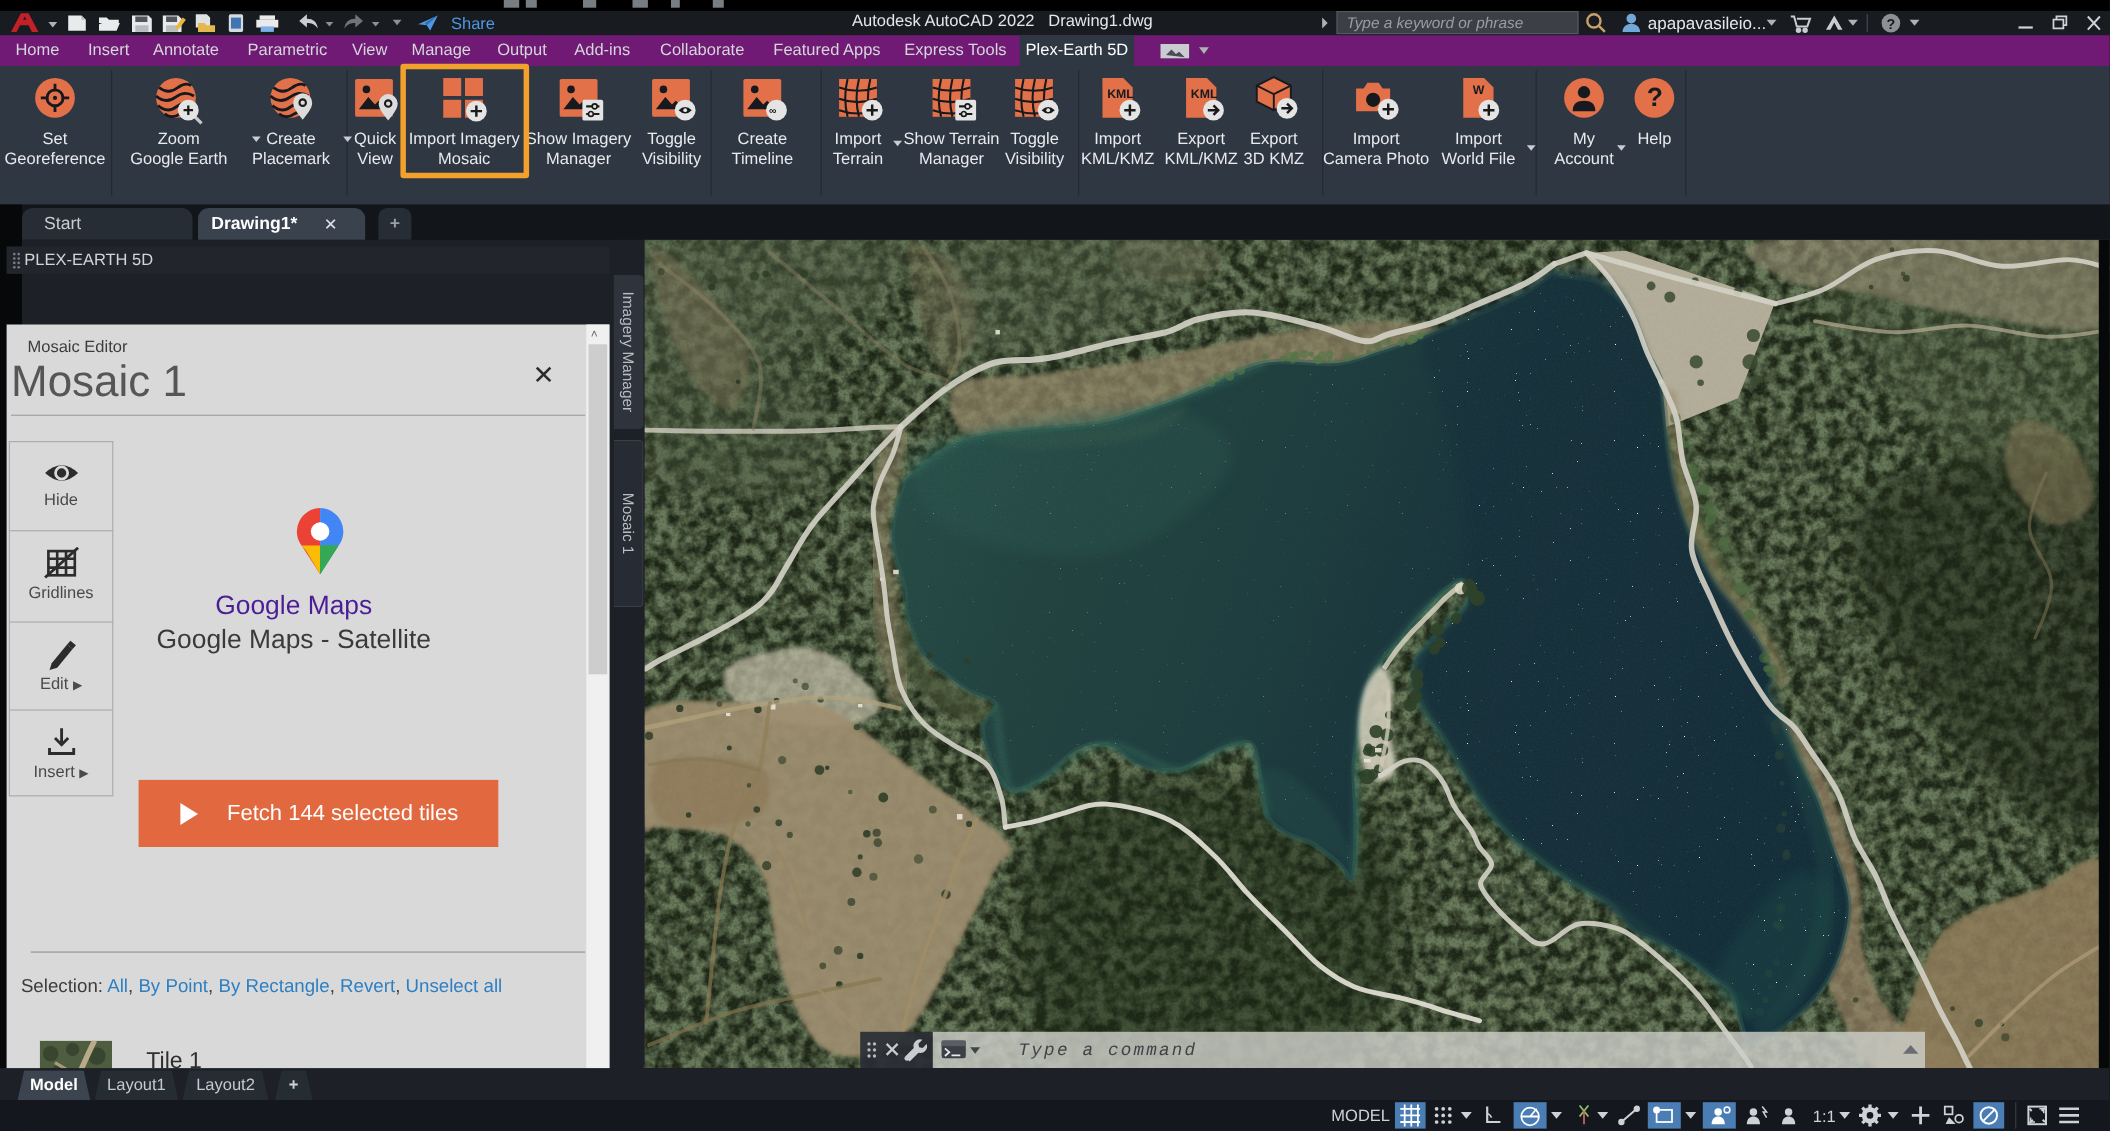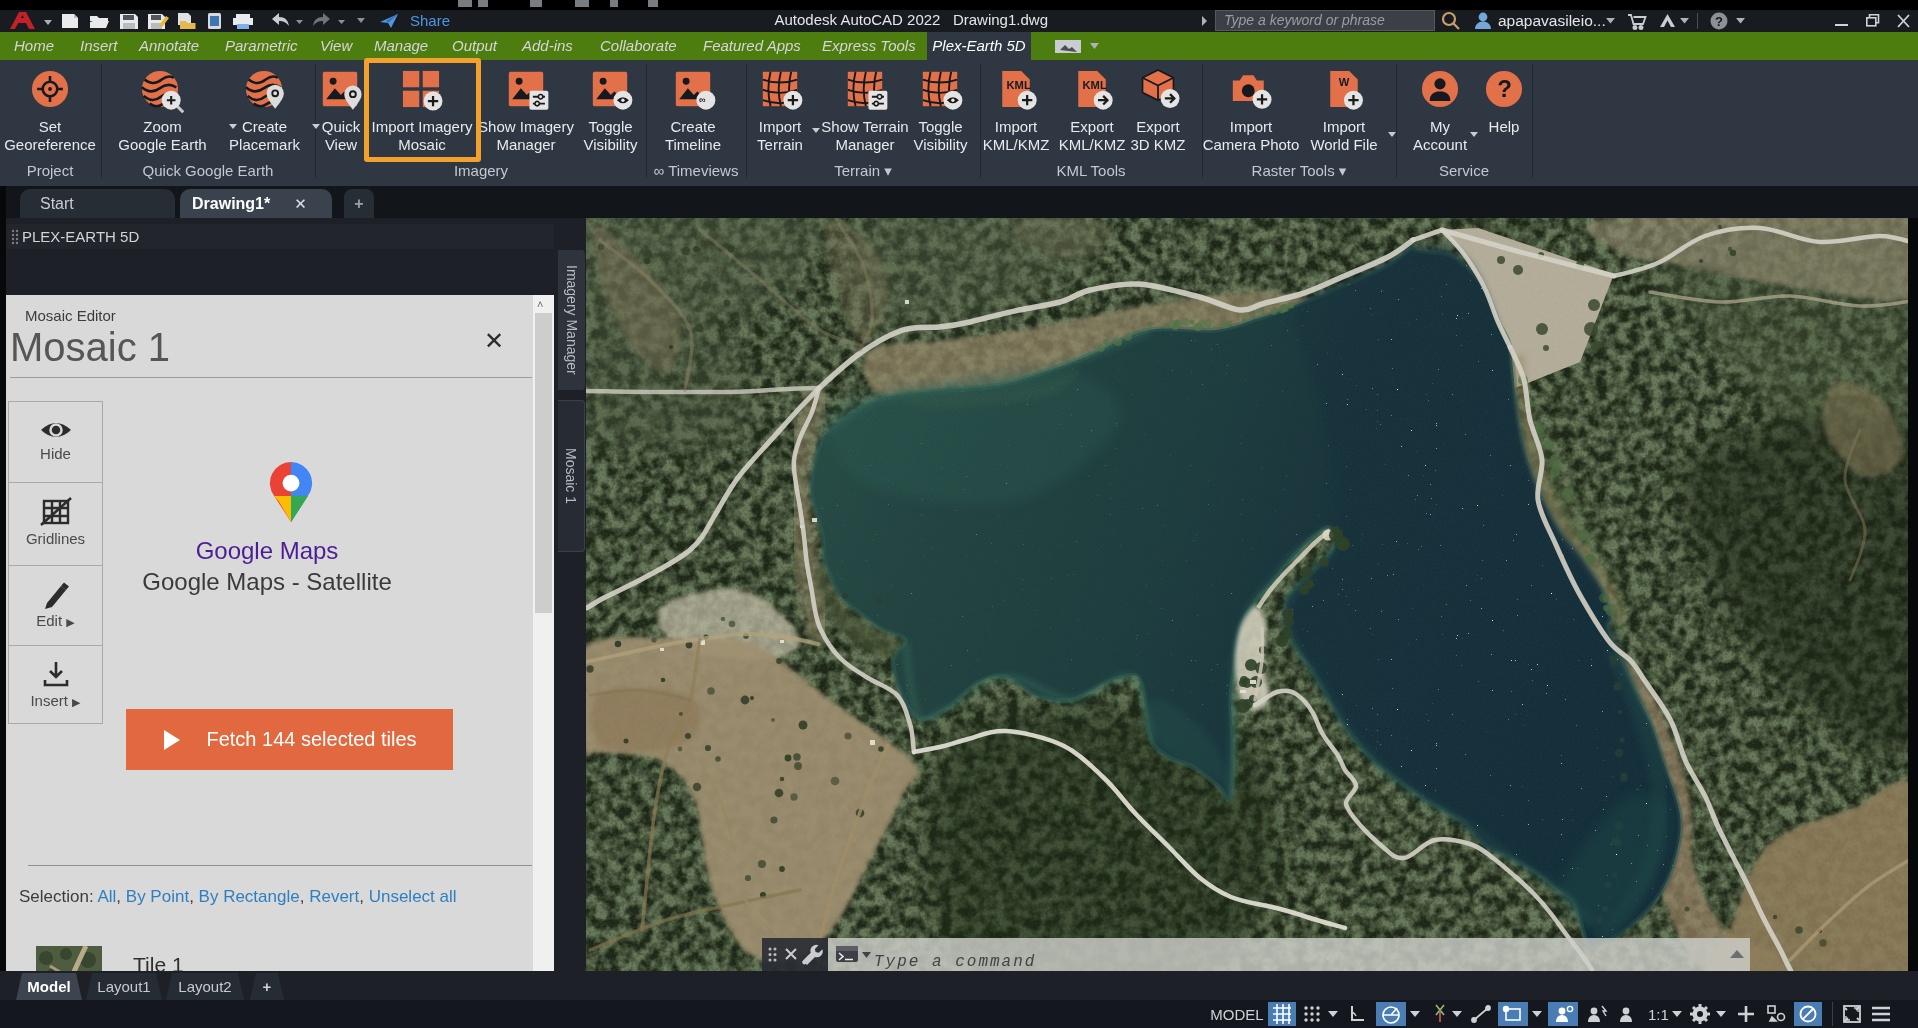--- a/index.html
+++ b/index.html
@@ -1,30 +1,30 @@
 <!DOCTYPE html>
 <html><head>
 <meta charset="utf-8">
 <style>
   * { margin:0; padding:0; box-sizing:border-box; }
   html,body { width:1918px; height:1028px; overflow:hidden; background:#1d2127;
     font-family:"Liberation Sans", sans-serif; }
-  .abs { position:absolute; }
+  .abs { position:absolute;padding-left:20px; }
   #stage { position:relative; width:1918px; height:1028px; }
   
   #topblack { left:0; top:0; width:1918px; height:10px; background:#000; }
   
   #titlebar { left:0; top:10px; width:1918px; height:22px; background:#181b20; color:#d8dadc; }
   #apptitle { position:absolute; top:1px; left:648px; width:400px; text-align:right;
      font-size:15px; color:#e4e6e8; white-space:pre; }
   #searchbox { position:absolute; left:1215px; top:0px; width:220px; height:21px;
      background:#3c4046; border:1px solid #55595f; color:#9a9da1; font-style:italic;
      font-size:14px; line-height:19px; padding-left:8px; }
   
-  #menubar { left:0; top:32px; width:1918px; height:28px; background:#4d7c0f; color:#d4d6d9; font-size:15px;font-style:italic; }
+  #menubar { left:0; top:32px; width:1918px; height:28px; background:#701a75; color:#d4d6d9; font-size:15px; }
   #menubar span.mi { position:absolute; top:5px; }
   #plextab { position:absolute; left:927px; top:0; width:104px; height:28px; background:#2e3742;
      color:#fff; text-align:center; line-height:28px; font-size:15px; }
   
   #ribbon { left:0; top:60px; width:1918px; height:126px; background:#2e3742; }
   .rbtn { position:absolute; top:6px; text-align:center; color:#e8eaed; font-size:15px; line-height:18px; }
   .grouplabels { position:absolute; top:100px; left:0; width:1918px; height:24px; color:#c3c9cf; font-size:15px; }
   .grouplabels div { position:absolute; text-align:center; top:2px; }
   #hlbox { position:absolute; left:364px; top:-2px; width:117px; height:104px;
      border:5px solid #f2a12d; border-radius:3px; }
@@ -44,22 +44,22 @@
      color:#fff; font-size:20px; display:flex; align-items:center; justify-content:center; gap:24px; }
   .bluelink { color:#2e7fc2; }
   
   #vstrip { left:557px; top:218px; width:29px; height:750px; background:#1d2127; }
   .vtab { position:absolute; left:1px; width:27px; background:#2e333c; color:#b9bdc3; font-size:14px;
      border-radius:0 4px 4px 0; display:flex; align-items:center; justify-content:center; }
   .vtab span { writing-mode:vertical-rl; }
   
   #cmddock { left:762px; top:938px; width:988px; height:33px; display:flex; }
   #cmdleft { width:66px; background:rgba(42,46,52,0.92); display:flex; align-items:center; color:#c9ccd0; }
-  #cmdfield { flex:1; background:rgba(205,206,200,0.82); display:flex; align-items:flex-end;
-     font-family:"Liberation Mono",monospace; font-style:italic; font-size:16px; color:#3f4347; }
+  #cmdfield { flex:1; background:rgba(205,206,200,0.82); display:flex; align-items:center;
+     font-family:"Liberation Mono",monospace; font-style:italic; font-size:16px; color:#3f4347;gap:32px; }
   
   #modelbar { left:0; top:971px; width:1918px; height:29px; background:#1d2127; }
   .mtab { position:absolute; top:2px; height:27px; font-size:15px; color:#c6cace;
      display:flex; align-items:center; justify-content:center; }
   
   #statusbar { left:0; top:1000px; width:1918px; height:28px; background:#14181e; }
   .sic { position:absolute; top:3px; height:22px; display:flex; align-items:center; justify-content:center; color:#ced2d6; }
 </style>
 </head>
 <body>
@@ -390,30 +390,20 @@
     <div class="rbtn" style="left:752px;top:58px;width:56px">Import<br>Terrain</div>
     <div class="rbtn" style="left:813px;top:58px;width:104px">Show Terrain<br>Manager</div>
     <div class="rbtn" style="left:908px;top:58px;width:65px">Toggle<br>Visibility</div>
     <div class="rbtn" style="left:981px;top:58px;width:70px">Import<br>KML/KMZ</div>
     <div class="rbtn" style="left:1056px;top:58px;width:72px">Export<br>KML/KMZ</div>
     <div class="rbtn" style="left:1124px;top:58px;width:68px">Export<br>3D KMZ</div>
     <div class="rbtn" style="left:1196px;top:58px;width:110px">Import<br>Camera Photo</div>
     <div class="rbtn" style="left:1302px;top:58px;width:84px">Import<br>World File</div>
     <div class="rbtn" style="left:1408px;top:58px;width:64px">My<br>Account</div>
     <div class="rbtn" style="left:1484px;top:58px;width:40px">Help</div>
-    <div class="grouplabels">
-      <div style="left:0;width:100px">Project</div>
-      <div style="left:102px;width:212px">Quick Google Earth</div>
-      <div style="left:316px;width:330px">Imagery</div>
-      <div style="left:647px;width:98px">∞ Timeviews</div>
-      <div style="left:747px;width:232px">Terrain ▾</div>
-      <div style="left:981px;width:220px">KML Tools</div>
-      <div style="left:1203px;width:192px">Raster Tools ▾</div>
-      <div style="left:1397px;width:134px">Service</div>
-    </div>
     <div id="hlbox"></div>
   </div>
   <div id="doctabs" class="abs">
     <div class="dtab" style="left:20px;width:155px;background:#272d35;border-radius:10px 10px 0 0;justify-content:flex-start;padding-left:20px">Start</div>
     <div class="dtab" style="left:180px;width:152px;background:#3a424d;color:#fff;font-weight:bold;border-radius:10px 10px 0 0;justify-content:flex-start;padding-left:12px">Drawing1*<span style="font-weight:normal;margin-left:24px;color:#e0e2e5;font-size:15px">✕</span></div>
     <div class="dtab" style="left:344px;width:30px;background:#272d35;border-radius:8px 8px 0 0;color:#9aa0a6;font-weight:bold">+</div>
   </div>
   <div id="mapwrap" class="abs" style="left:585px;top:218px;width:1333px;height:753px;background:#3a4931;overflow:hidden;">
       <svg width="1333" height="753" viewBox="0 0 1333 753" style="position:absolute;left:0;top:0">
 <defs>

